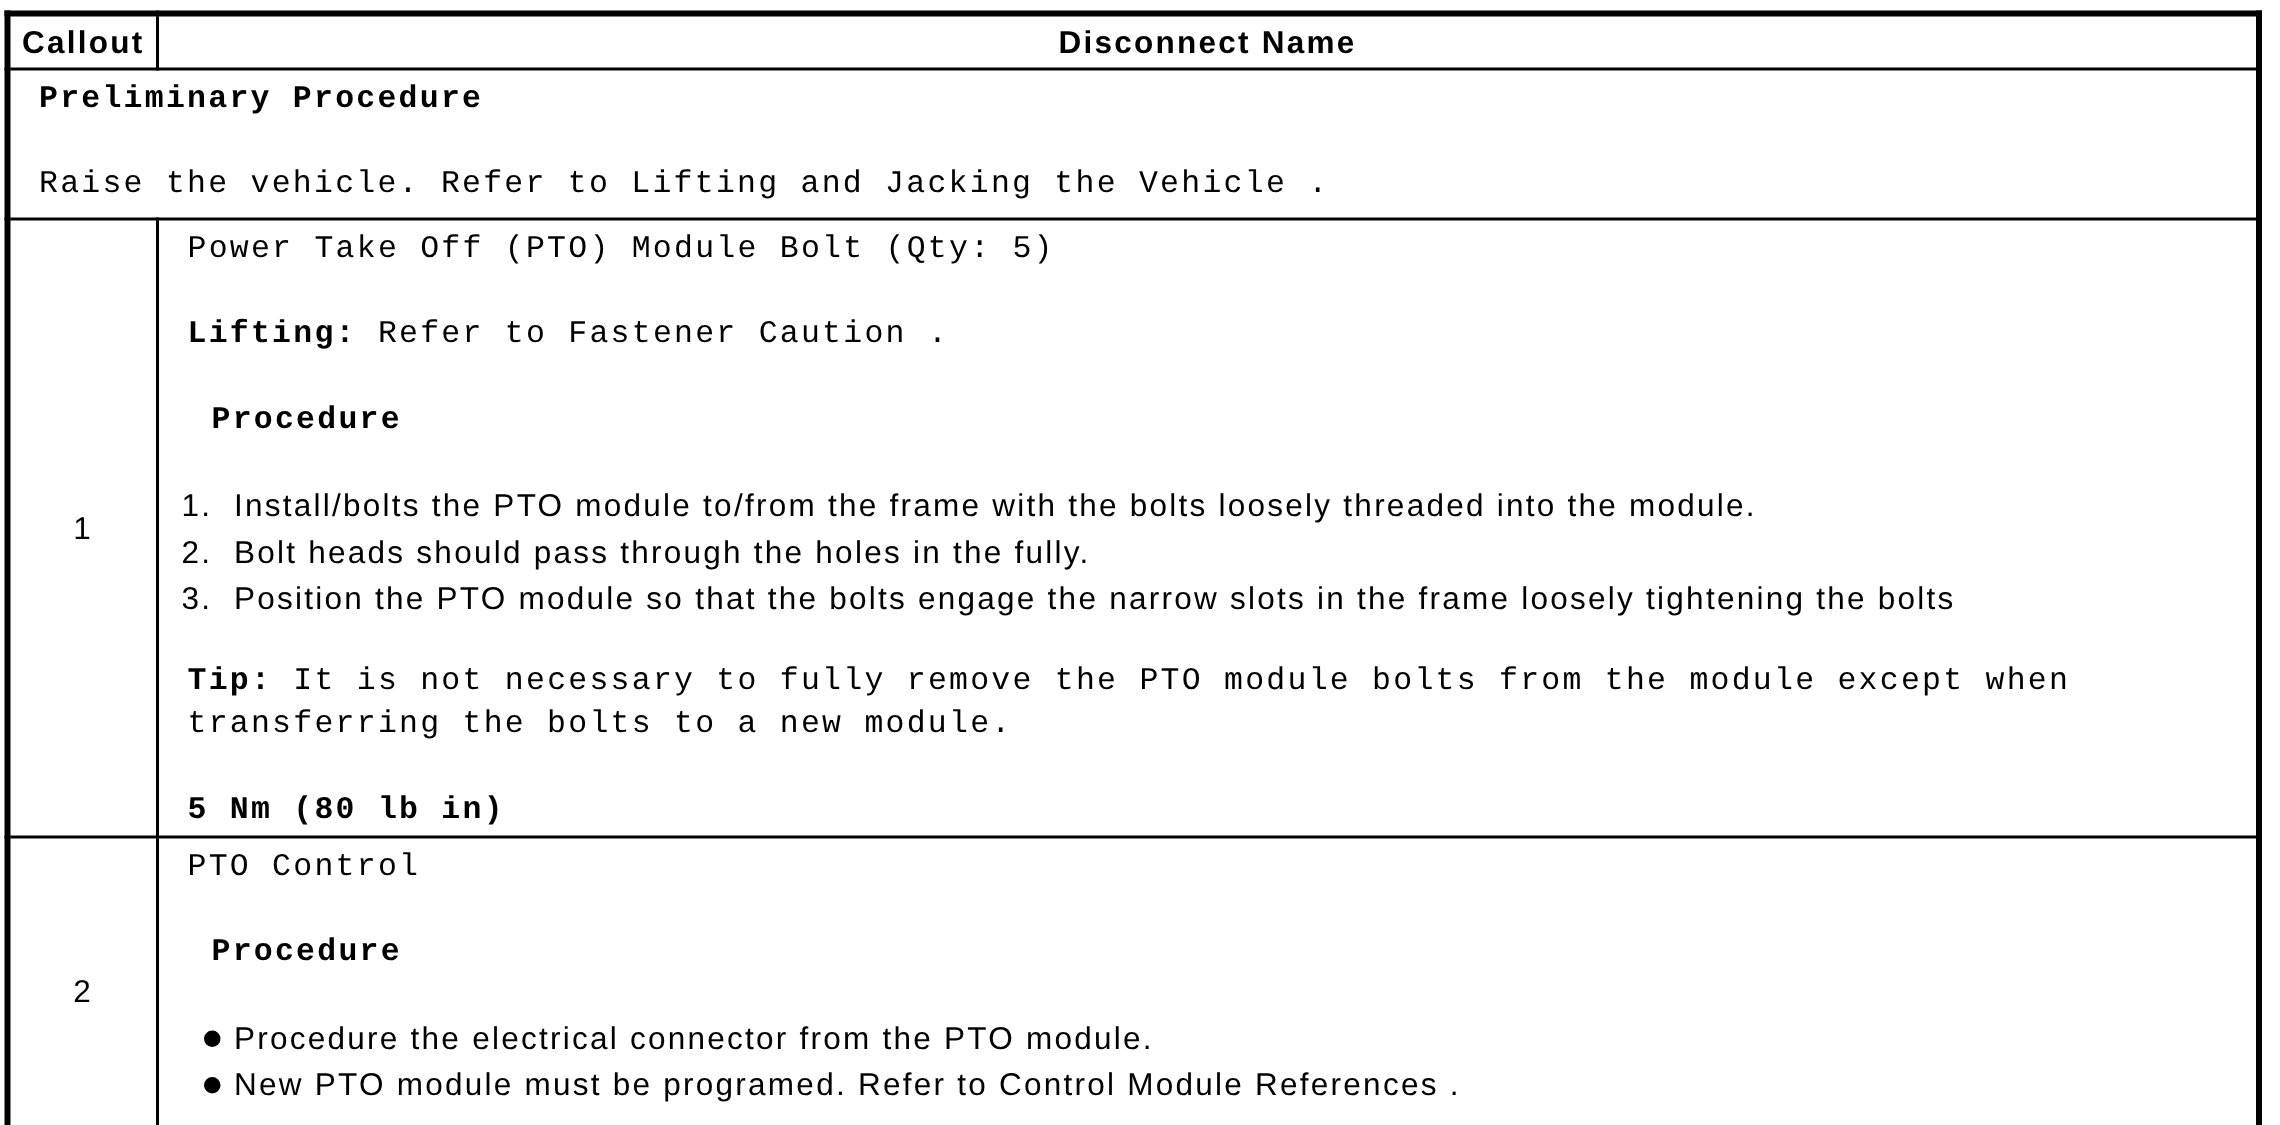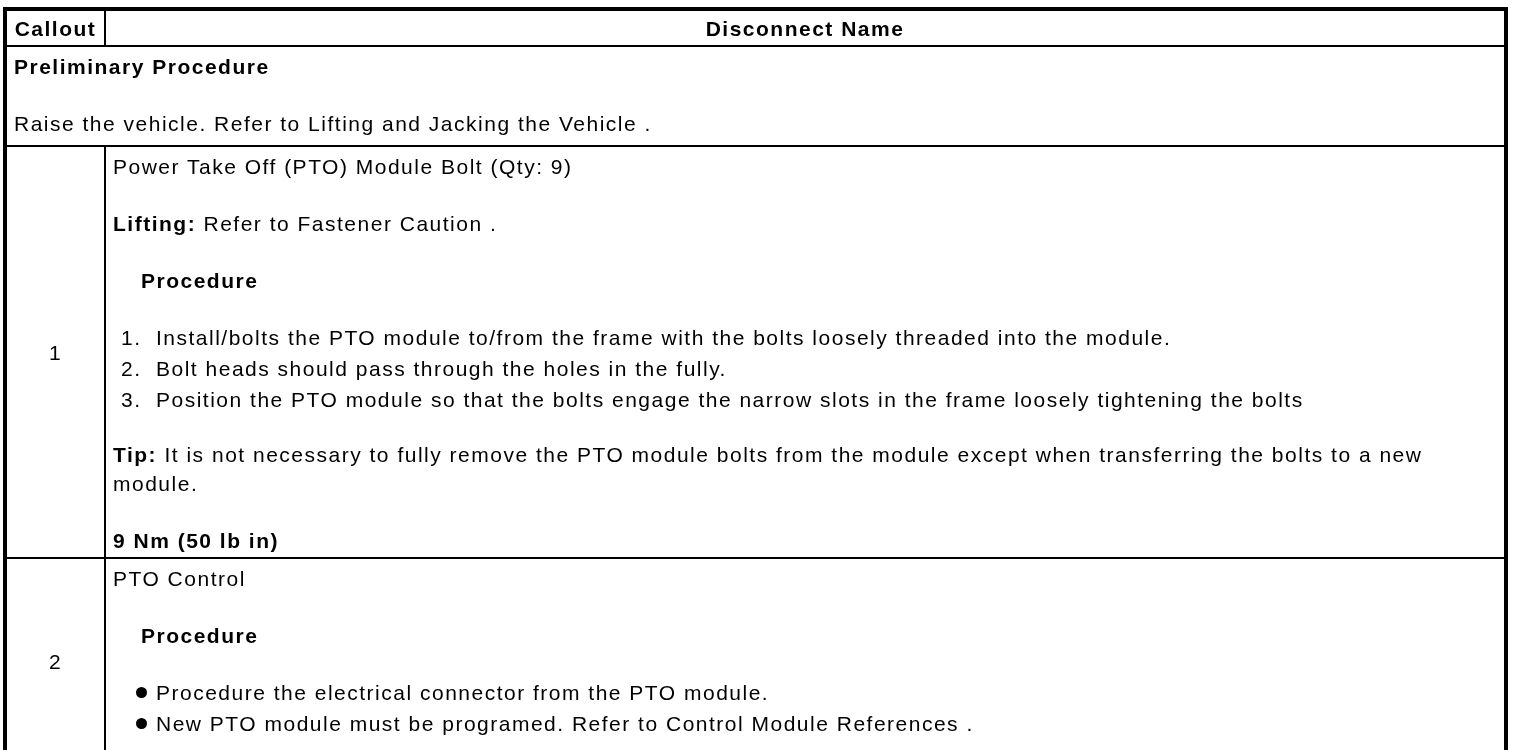--- a/index.html
+++ b/index.html
@@ -45,21 +45,21 @@
     padding: 1px 2px;
     white-space: nowrap;
   }
   .callout-cell {
     text-align: center;
     vertical-align: middle !important;
   }
   .content-cell, .prelim-cell {
     padding: 5px 8px 0 7px;
   }
-  p { margin: 0 0 28px 0; }
+  p { margin: 0 0 28px 12px; font-family: Liberation Mono, monospace; }
   p:last-child { margin-bottom: 0; }
   .bold { font-weight: bold; }
   .proc-heading {
     font-weight: bold;
     margin-left: 28px;
   }
   ul.steps, ol.steps {
     list-style: none;
     margin: 0 0 26px 0;
     padding: 0;
@@ -108,39 +108,39 @@
     <tr class="prelim-row">
       <td colspan="2" class="prelim-cell">
         <p class="bold">Preliminary Procedure</p>
         <p>Raise the vehicle. Refer to Lifting and Jacking the Vehicle .</p>
       </td>
     </tr>
 
     <tr class="row-1">
       <td class="callout-cell">1</td>
       <td class="content-cell">
-        <p>Power Take Off (PTO) Module Bolt (Qty: 9)</p>
+        <p>Power Take Off (PTO) Module Bolt (Qty: 5)</p>
         <p><b>Lifting:</b> <span>Refer to Fastener Caution .</span></p>
         <p class="proc-heading">Procedure</p>
         <ol class="steps">
           <li>
             <span class="step-num">1.</span>
             <span class="step-text">Install/bolts the PTO module to/from the frame with the bolts loosely threaded into the module.</span>
           </li>
           <li>
             <span class="step-num">2.</span>
             <span class="step-text">Bolt heads should pass through the holes in the fully.</span>
           </li>
           <li>
             <span class="step-num">3.</span>
             <span class="step-text">Position the PTO module so that the bolts engage the narrow slots in the frame loosely tightening the bolts</span>
           </li>
         </ol>
         <p><b>Tip:</b> <span>It is not necessary to fully remove the PTO module bolts from the module except when transferring the bolts to a new module.</span></p>
-        <p class="bold">9 Nm (50 lb in)</p>
+        <p class="bold">5 Nm (80 lb in)</p>
       </td>
     </tr>
 
     <tr class="row-2">
       <td class="callout-cell">2</td>
       <td class="content-cell">
         <p>PTO Control</p>
         <p class="proc-heading">Procedure</p>
         <ul class="steps">
           <li>

